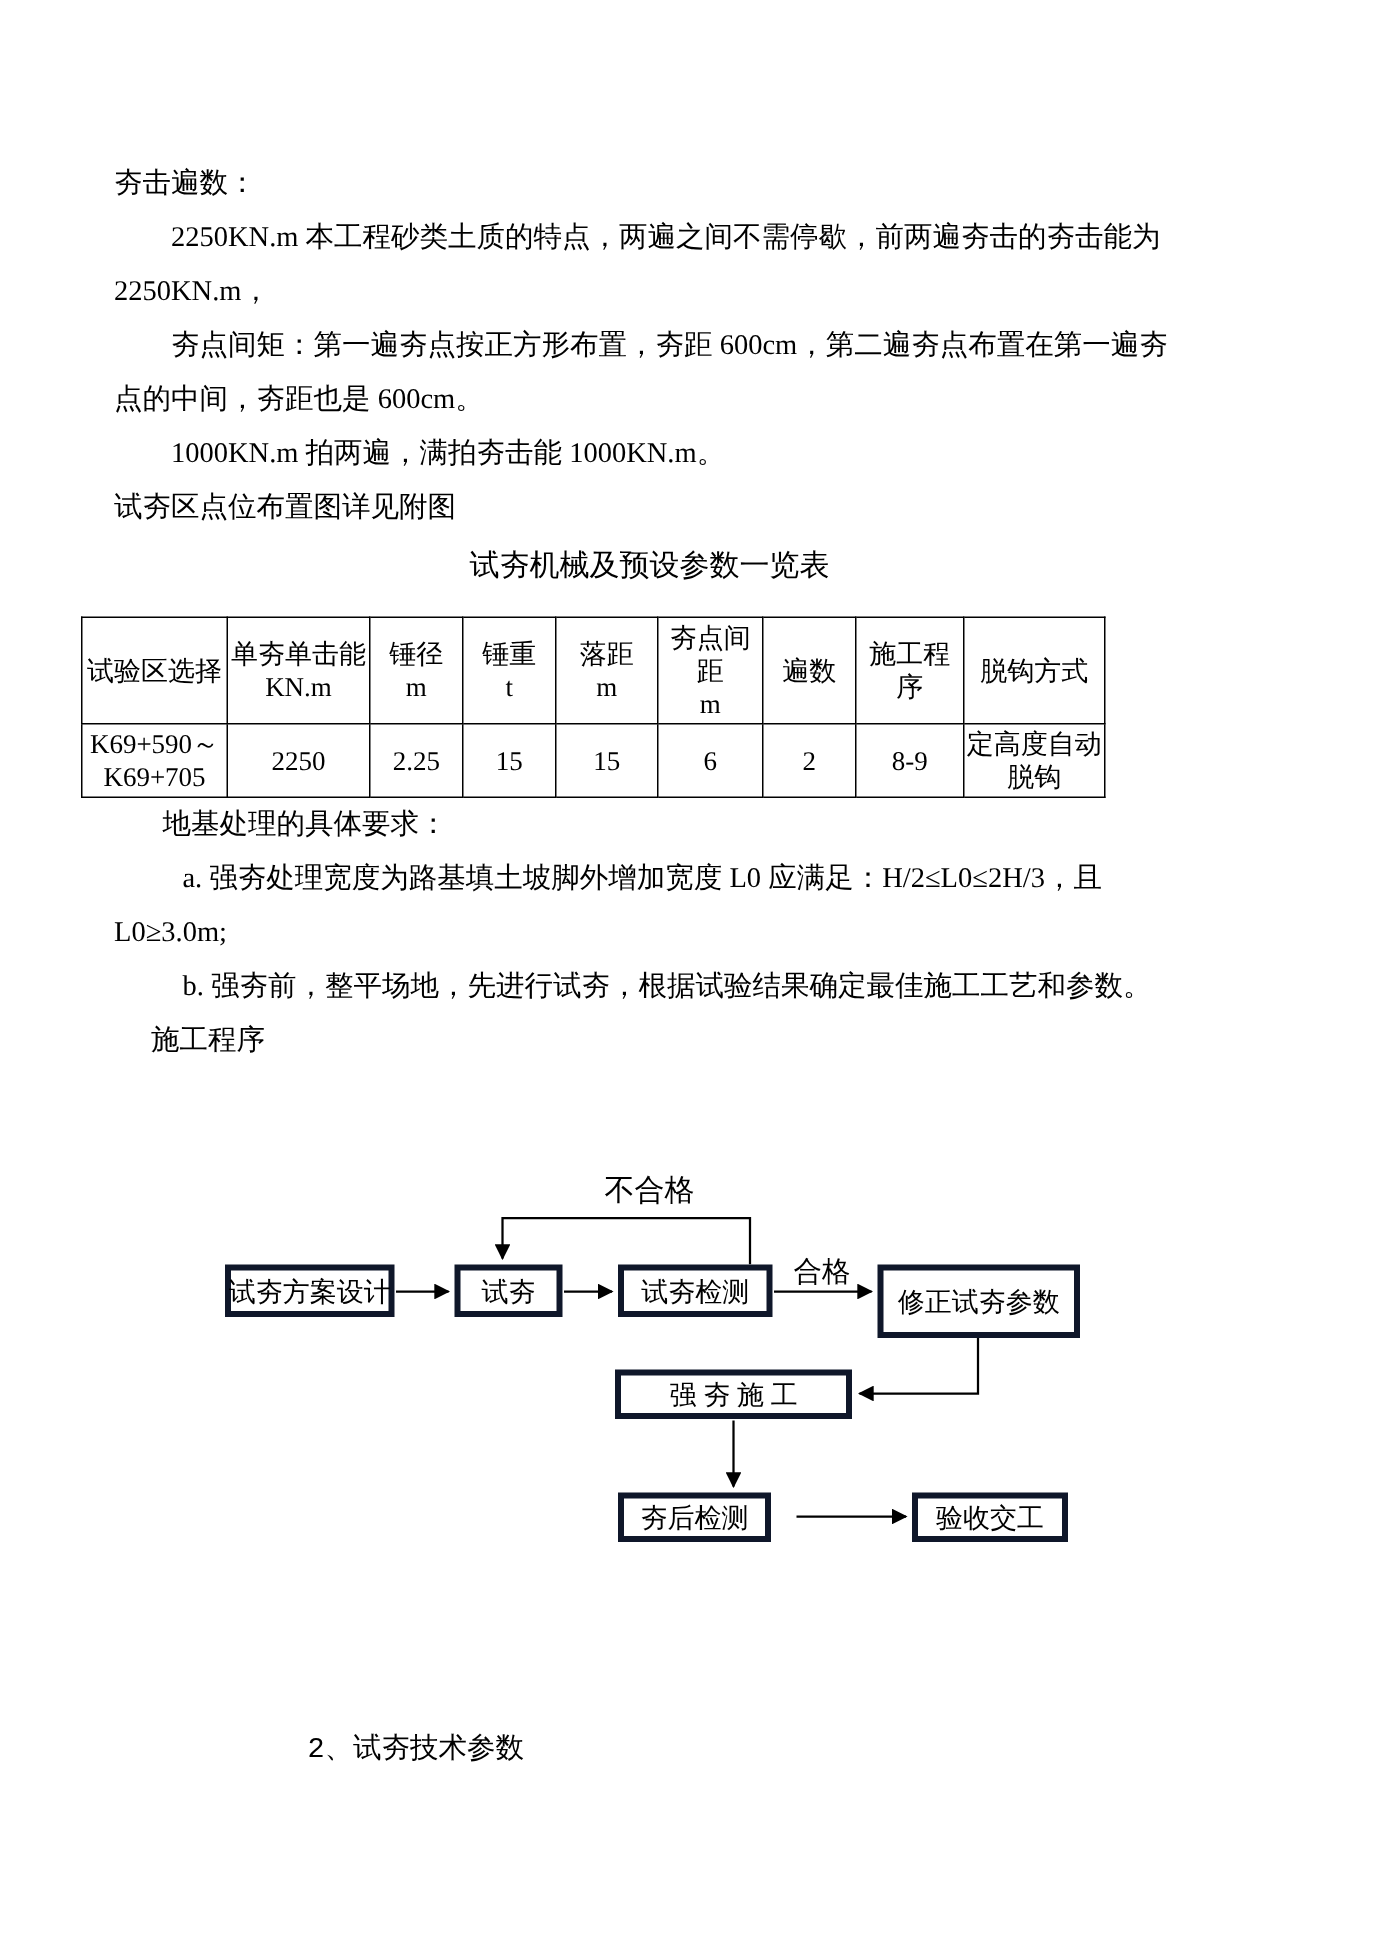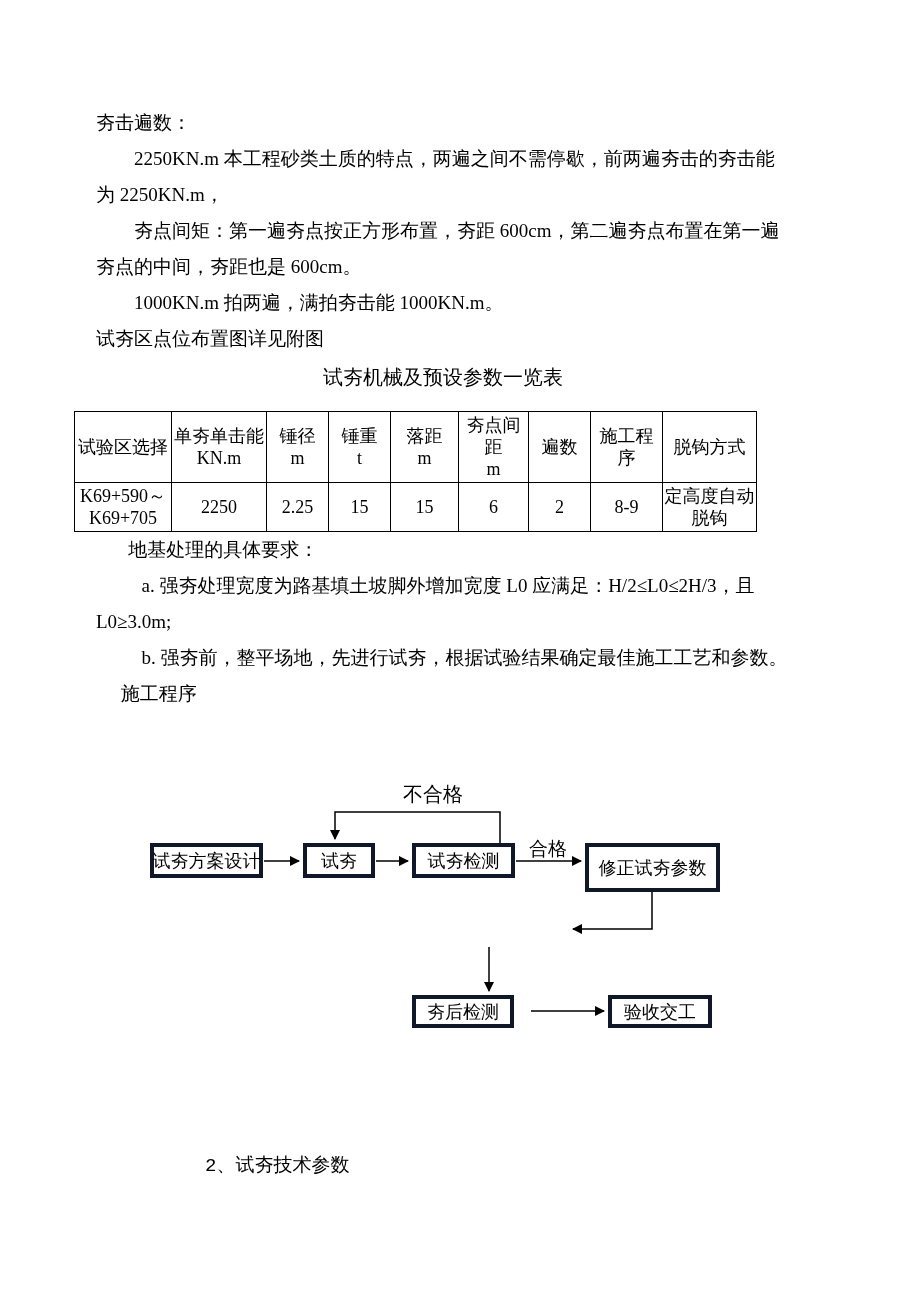--- a/index.html
+++ b/index.html
@@ -2,21 +2,21 @@
 <html><head>
 <meta charset="utf-8">
 <style>
   * { margin:0; padding:0; box-sizing:border-box; }
   html,body { background:#ffffff; }
   .page {
     width:920px; height:1302px; background:#ffffff; position:relative;
     font-family:"Liberation Serif","DejaVu Serif",serif; color:#000;
     overflow:hidden; margin:0 auto;
   }
-  .content { padding:105px 130px 0 96px; font-size:19px; line-height:36px; }
+  .content { padding:105px 130px 0 76px; font-size:19px; line-height:36px; }
   .para { text-align:left; }
   .indent20 { text-indent:2em; }
   .indent17 { text-indent:1.7em; }
   .indent24 { text-indent:2.4em; }
   .indent13 { text-indent:1.3em; }
   .tbl-title { text-align:center; font-size:20px; line-height:36px; margin-top:2px; }
 
   .paramtable {
     border-collapse:collapse; table-layout:fixed; width:682px;
     margin:16px 0 0 -22px; font-size:18px; text-align:center;
@@ -118,18 +118,19 @@
     <line x1="531" y1="1011" x2="604" y2="1011" stroke="#000" stroke-width="1.5" marker-end="url(#arrow)"></line>
   </svg>
 
   <div class="flow-label" style="left:403px; top:782px;">不合格</div>
   <div class="flow-label" style="left:529px; top:838px; font-size:19px;">合格</div>
 
   <div class="flow-node" style="left:150px; top:843px; width:113px; height:35px;">试夯方案设计</div>
   <div class="flow-node" style="left:303px; top:843px; width:72px; height:35px;">试夯</div>
   <div class="flow-node" style="left:412px; top:843px; width:103px; height:35px;">试夯检测</div>
   <div class="flow-node" style="left:585px; top:843px; width:135px; height:49px;">修正试夯参数</div>
+  <div class="flow-node" style="left:410px; top:913px; width:158px; height:33px;">强 夯 施 工</div>
   <div class="flow-node" style="left:412px; top:995px; width:102px; height:33px;">夯后检测</div>
   <div class="flow-node" style="left:608px; top:995px; width:104px; height:33px;">验收交工</div>
 
   <p class="footer-line" style="left:205px; top:1148px;">2、试夯技术参数</p>
 
 </div>
 
 </body></html>

